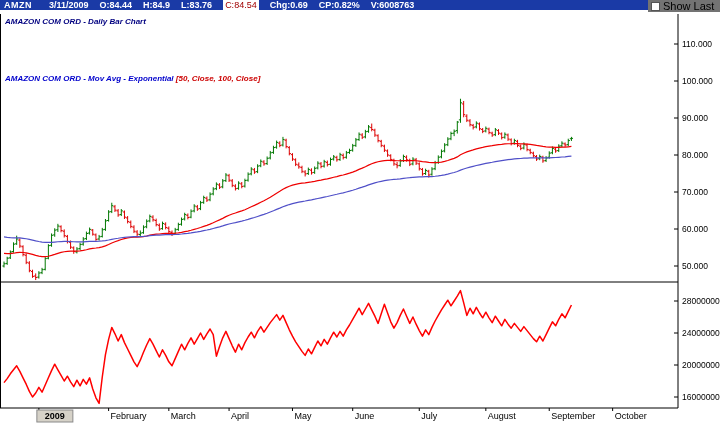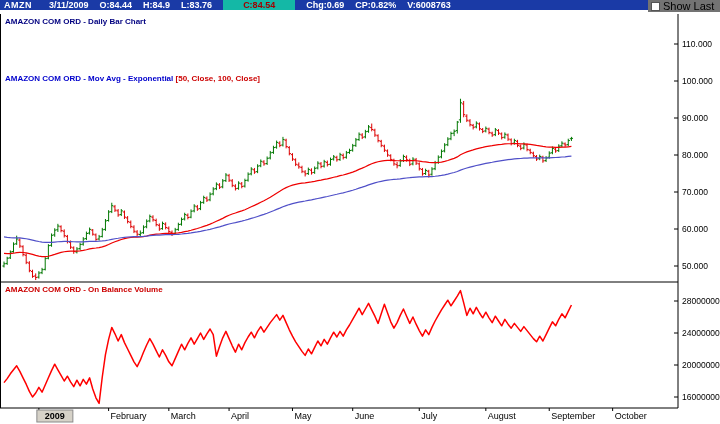--- a/index.html
+++ b/index.html
@@ -4,27 +4,27 @@
 <style>
   html,body{margin:0;padding:0;}
   body{
     width:720px;height:424px;overflow:hidden;background:#ffffff;
     font-family:"Liberation Sans",sans-serif;position:relative;
   }
   .toolbar{height:14px;display:flex;align-items:flex-start;font-size:9px;font-weight:bold;}
   .tb-main{flex:1;background:#1a3aa6;color:#ffffff;display:flex;align-items:center;
     padding:0 4px;gap:11px;white-space:nowrap;}
   .tb-main .sym{letter-spacing:0.5px;margin-right:6px;}
-  .chip{background:#14b8a6;color:#a00000;padding:0 20px;font-weight:bold;}
+  .chip{background:#ffffff;color:#a00000;padding:0 2px;font-weight:normal;}
   .tb-right{width:66px;background:#737373;color:#000000;font-weight:normal;font-size:11px;
     display:flex;align-items:center;gap:3px;padding:0 3px;}
   .cb{width:7px;height:7px;background:#ffffff;border:1px solid #555555;display:inline-block;flex:0 0 auto;}
   .chart-wrap{position:relative;width:720px;height:410px;background:#ffffff;}
   #chart-svg{position:absolute;left:0;top:0;}
-  .legend{position:absolute;font-size:8px;font-weight:bold;white-space:nowrap;pointer-events:none;}
+  .legend{position:absolute;font-size:8px;font-weight:bold;white-space:nowrap;pointer-events:none;font-style:italic;}
   #legend1{left:5px;top:3px;color:#000080;}
   #legend2{left:5px;top:12px;margin-top:48px;}
   #legend2 .b{color:#0000cc;}
   #legend2 .r{color:#cc0000;}
   #legend-obv{left:5px;top:271px;color:#cc0000;}
   svg text{font-family:"Liberation Sans",sans-serif;fill:#000000;}
 </style>
 </head>
 <body>
 
@@ -110,14 +110,13 @@
         <line x1="485.84" y1="394" x2="485.84" y2="397" stroke="#000" stroke-width="1"></line>
         <text x="487.84" y="405" font-size="9">August</text>
         <line x1="549.24" y1="394" x2="549.24" y2="397" stroke="#000" stroke-width="1"></line>
         <text x="551.24" y="405" font-size="9">September</text>
         <line x1="612.64" y1="394" x2="612.64" y2="397" stroke="#000" stroke-width="1"></line>
         <text x="614.64" y="405" font-size="9">October</text>
       </g>
   </svg>
   <div class="legend" id="legend1">AMAZON COM ORD - Daily Bar Chart</div>
   <div class="legend" id="legend2"><span class="b">AMAZON COM ORD - Mov Avg - Exponential </span><span class="r">[50, Close, 100, Close]</span></div>
-  <div class="legend" id="legend-obv">AMAZON COM ORD - On Balance Volume</div>
 </div>
 
 </body></html>

